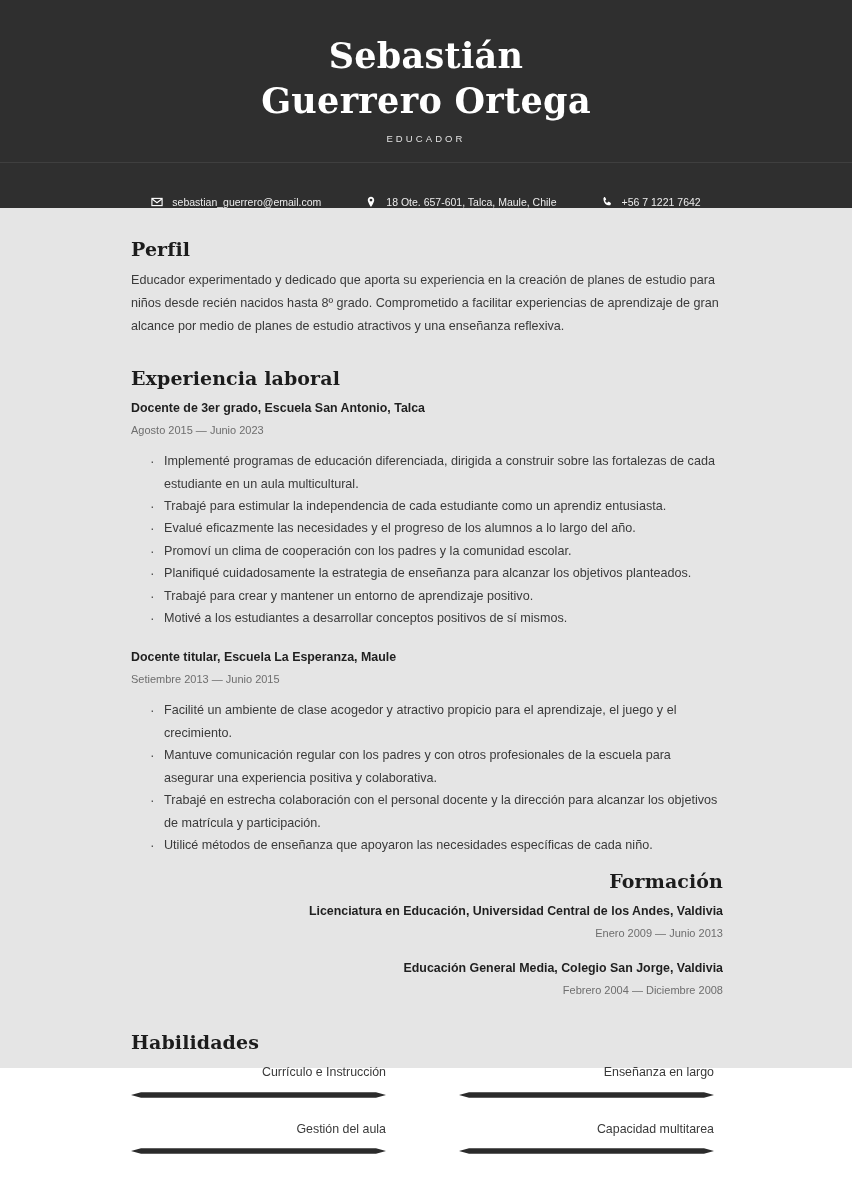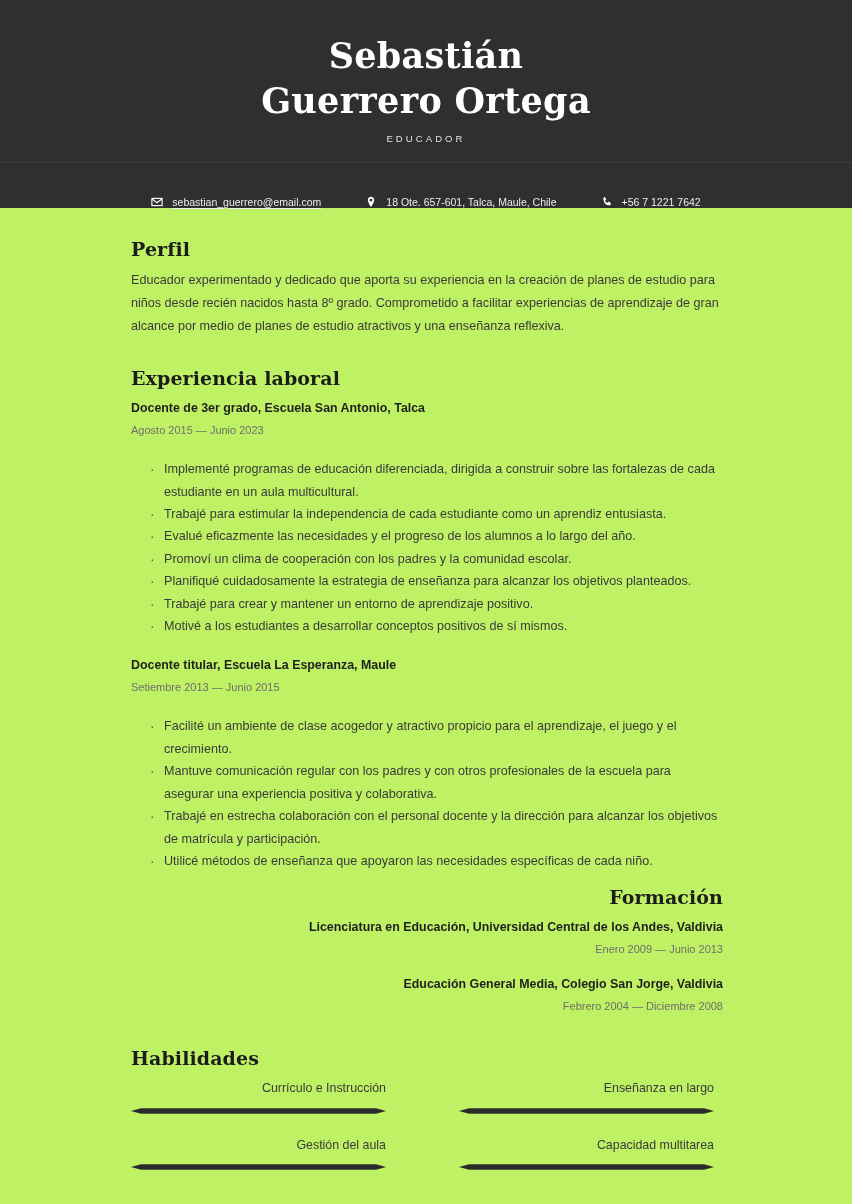--- a/index.html
+++ b/index.html
@@ -12,22 +12,22 @@
     width: 852px;
     height: 1204px;
     font-family: "Liberation Sans", sans-serif;
     color: #333333;
     overflow: hidden;
   }
 
   .page {
     position: relative;
     width: 852px;
-    height: 1204px;
-    background: #bef264;
+    height: 1068px;
+    background: #e5e5e5;
   }
 
   
   .header {
     background: #2f2f2f;
     padding-top: 34px;
   }
   .name-block {
     text-align: center;
     padding-bottom: 18px;
@@ -112,21 +112,21 @@
     margin: 0;
   }
   .entry-date {
     font-size: 11px;
     color: #6e6e6e;
     margin: 4px 0 2px 0;
     line-height: 1.5;
   }
   .bullets {
     list-style: none;
-    margin: 20px 0 0 0;
+    margin: 12px 0 0 0;
     padding: 0;
   }
   .bullets li {
     position: relative;
     padding-left: 33px;
     font-size: 12.6px;
     line-height: 1.78;
     color: #3a3a3a;
   }
   .bullets li::before {

